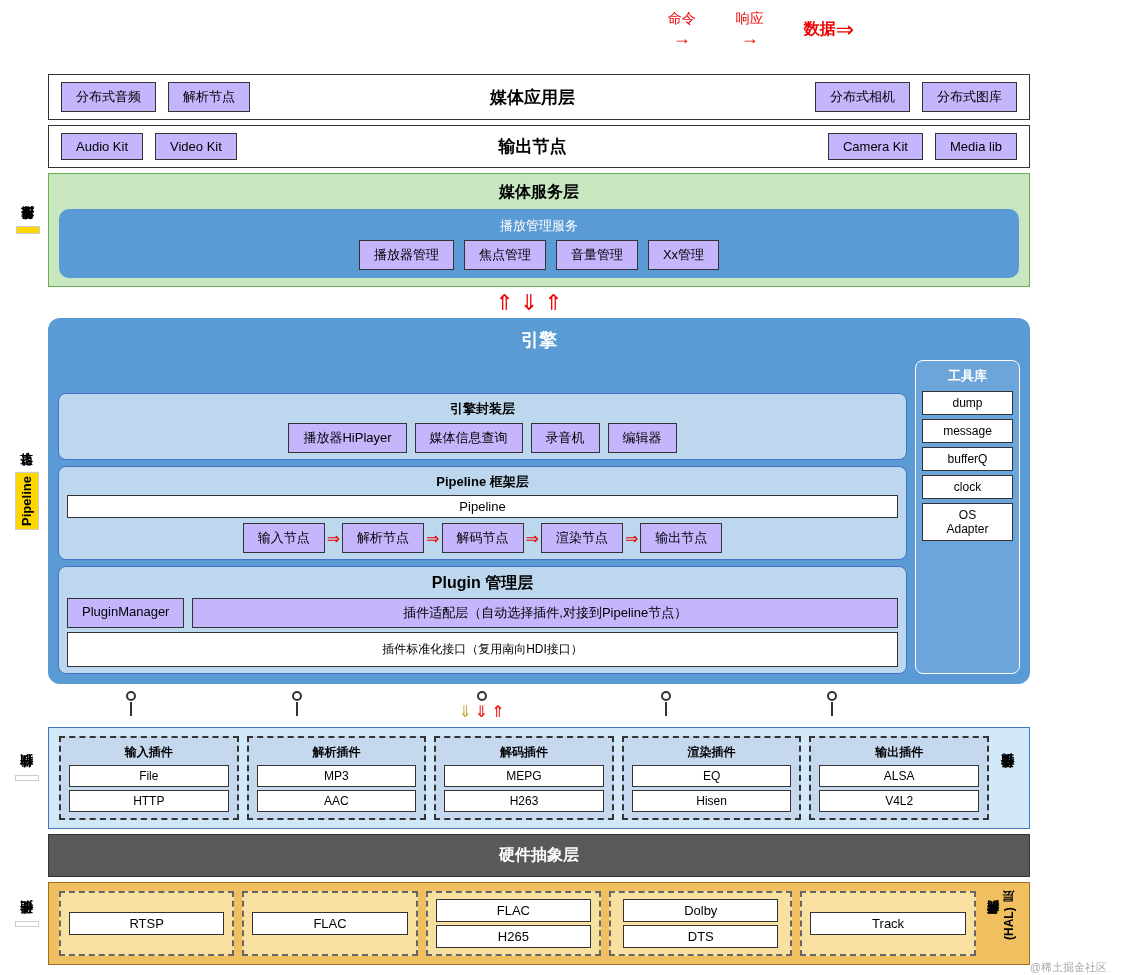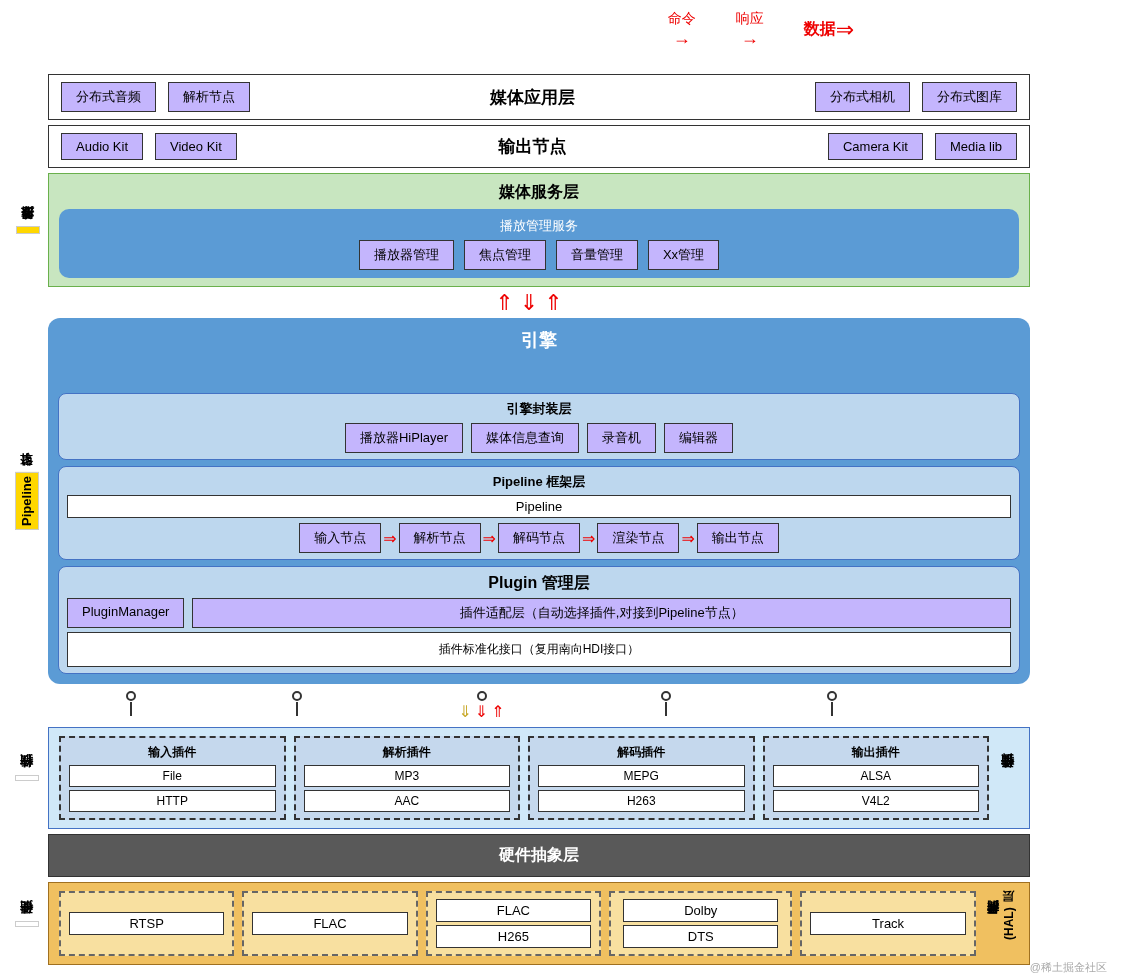--- a/index.html
+++ b/index.html
@@ -135,20 +135,29 @@
               <div style="font-weight:bold; font-size:16px; text-align:center; margin-bottom:4px;">Plugin 管理层</div>
               <div style="display:flex; gap:8px; margin-bottom:4px;">
                 <div class="white-box" style="border:1.5px solid #333; white-space:nowrap;">PluginManager</div>
                 <div class="white-box" style="border:1.5px solid #333; flex:1; text-align:center;">插件适配层（自动选择插件,对接到Pipeline节点）</div>
               </div>
               <div style="background:#fff; border:1px solid #333; text-align:center; padding:8px 0; font-size:12px;">插件标准化接口（复用南向HDI接口）</div>
             </div>
 
           </div>
 
+          <div style="width:105px; border:1.5px solid #fff; border-radius:8px; padding:6px; background:rgba(255,255,255,0.1); display:flex; flex-direction:column; gap:4px;">
+            <div style="font-weight:bold; font-size:13px; text-align:center; color:#fff; margin-bottom:2px;">工具库</div>
+            <div class="tool-item">dump</div>
+            <div class="tool-item">message</div>
+            <div class="tool-item">bufferQ</div>
+            <div class="tool-item">clock</div>
+            <div class="tool-item" style="white-space:pre-line;">OS
+Adapter</div>
+          </div>
         </div>
       </div>
     </div>
 
     <div style="position:relative; margin-bottom:4px; display:flex; align-items:flex-start; justify-content:space-around; padding:2px 0; margin-right:115px;">
 
       <div style="display:flex; flex-direction:column; align-items:center; gap:1px;">
         <div style="width:10px; height:10px; border-radius:50%; border:2px solid #333; background:#fff;"></div>
         <div style="width:2px; height:14px; background:#333;"></div>
       </div>
@@ -194,20 +203,25 @@
             <div style="background:#fff; border:1px solid #333; text-align:center; padding:3px 6px; margin-bottom:3px; font-size:12px;">MP3</div>
             <div style="background:#fff; border:1px solid #333; text-align:center; padding:3px 6px; font-size:12px;">AAC</div>
           </div>
 
           <div style="border:2px dashed #333; padding:6px 8px; background:#c5d8ed; flex:1;">
             <div style="font-weight:bold; font-size:12px; text-align:center; margin-bottom:4px;">解码插件</div>
             <div style="background:#fff; border:1px solid #333; text-align:center; padding:3px 6px; margin-bottom:3px; font-size:12px;">MEPG</div>
             <div style="background:#fff; border:1px solid #333; text-align:center; padding:3px 6px; font-size:12px;">H263</div>
           </div>
 
+          <div style="border:2px dashed #333; padding:6px 8px; background:#c5d8ed; flex:1;">
+            <div style="font-weight:bold; font-size:12px; text-align:center; margin-bottom:4px;">渲染插件</div>
+            <div style="background:#fff; border:1px solid #333; text-align:center; padding:3px 6px; margin-bottom:3px; font-size:12px;">EQ</div>
+            <div style="background:#fff; border:1px solid #333; text-align:center; padding:3px 6px; font-size:12px;">Hisen</div>
+          </div>
 
           <div style="border:2px dashed #333; padding:6px 8px; background:#c5d8ed; flex:1;">
             <div style="font-weight:bold; font-size:12px; text-align:center; margin-bottom:4px;">输出插件</div>
             <div style="background:#fff; border:1px solid #333; text-align:center; padding:3px 6px; margin-bottom:3px; font-size:12px;">ALSA</div>
             <div style="background:#fff; border:1px solid #333; text-align:center; padding:3px 6px; font-size:12px;">V4L2</div>
           </div>
         </div>
 
         <div style="writing-mode:vertical-rl; transform:rotate(180deg); font-weight:bold; font-size:13px; display:flex; align-items:center; justify-content:center; white-space:nowrap; padding:0 2px;">平台软件插件</div>
       </div>

